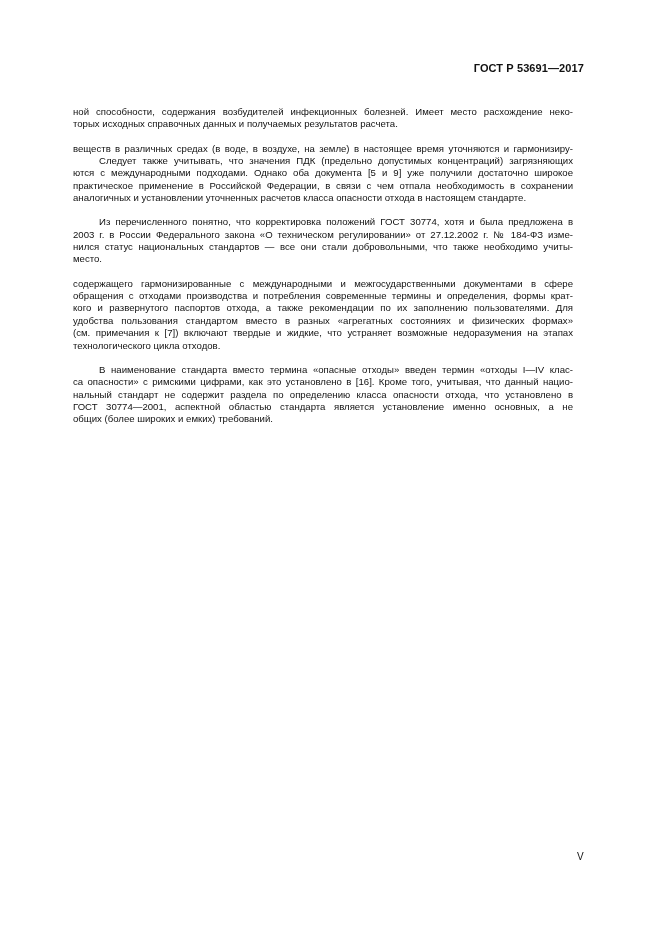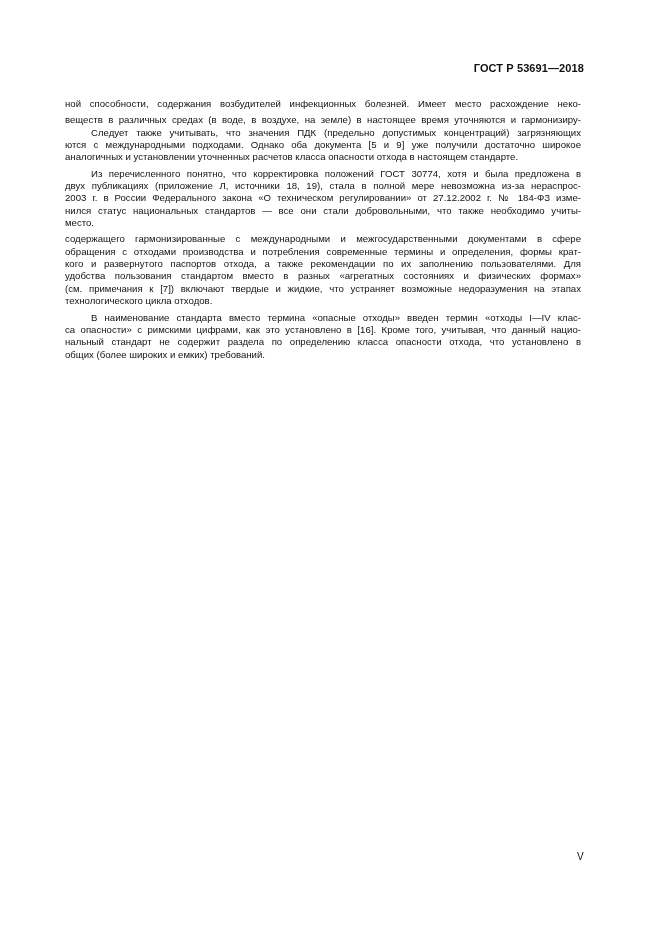--- a/index.html
+++ b/index.html
@@ -10,63 +10,65 @@
       font-family: "Liberation Sans", sans-serif;
     }
     .header {
       position: absolute; top: 62px; right: 77px;
       font-size: 11px; font-weight: bold; letter-spacing: 0.1px;
     }
     .body-text {
       position: absolute; left: 61px; top: 94px; width: 524px;
       font-size: 9.6px; line-height: 12.35px;
     }
-    .body-text p { margin: 4px; text-align: justify; }
+    .body-text p { margin: 12px; text-align: justify; }
     .line { display: block; text-align: justify; text-align-last: justify; white-space: nowrap; height: 12.35px; }
     .line.last { text-align-last: left; }
     .indent { padding-left: 26px; }
     .gap { margin-top: 4px; }
     .page-number {
       position: absolute; top: 851px; left: 577px;
       font-size: 10px;
     }
   </style>
 </head>
 <body>
 
 <div class="page">
-  <div class="header">ГОСТ Р 53691—2018</div>
+  <div class="header">ГОСТ Р 53691—2017</div>
 
   <div class="body-text">
     <p>
       <span class="line">ной способности, содержания возбудителей инфекционных болезней. Имеет место расхождение неко-</span>
+      <span class="line last">торых исходных справочных данных и получаемых результатов расчета.</span>
     </p>
     <p>
       <span class="line">веществ в различных средах (в воде, в воздухе, на земле) в настоящее время уточняются и гармонизиру-</span>
       <span class="line indent">Следует также учитывать, что значения ПДК (предельно допустимых концентраций) загрязняющих</span>
       <span class="line">ются с международными подходами. Однако оба документа [5 и 9] уже получили достаточно широкое</span>
+      <span class="line">практическое применение в Российской Федерации, в связи с чем отпала необходимость в сохранении</span>
       <span class="line last">аналогичных и установлении уточненных расчетов класса опасности отхода в настоящем стандарте.</span>
     </p>
     <p>
       <span class="line indent">Из перечисленного понятно, что корректировка положений ГОСТ 30774, хотя и была предложена в</span>
-      <span class="line">двух публикациях (приложение Л, источники 18, 19), стала в полной мере невозможна из-за нераспрос-</span>
       <span class="line">2003 г. в России Федерального закона «О техническом регулировании» от 27.12.2002 г. № 184-ФЗ изме-</span>
       <span class="line">нился статус национальных стандартов — все они стали добровольными, что также необходимо учиты-</span>
       <span class="line last">место.</span>
     </p>
     <p class="gap">
       <span class="line">содержащего гармонизированные с международными и межгосударственными документами в сфере</span>
       <span class="line">обращения с отходами производства и потребления современные термины и определения, формы крат-</span>
       <span class="line">кого и развернутого паспортов отхода, а также рекомендации по их заполнению пользователями. Для</span>
       <span class="line">удобства пользования стандартом вместо в разных «агрегатных состояниях и физических формах»</span>
       <span class="line">(см. примечания к [7]) включают твердые и жидкие, что устраняет возможные недоразумения на этапах</span>
       <span class="line last">технологического цикла отходов.</span>
     </p>
     <p>
       <span class="line indent">В наименование стандарта вместо термина «опасные отходы» введен термин «отходы I—IV клас-</span>
       <span class="line">са опасности» с римскими цифрами, как это установлено в [16]. Кроме того, учитывая, что данный нацио-</span>
       <span class="line">нальный стандарт не содержит раздела по определению класса опасности отхода, что установлено в</span>
+      <span class="line">ГОСТ 30774—2001, аспектной областью стандарта является установление именно основных, а не</span>
       <span class="line last">общих (более широких и емких) требований.</span>
     </p>
   </div>
 
   <div class="page-number">V</div>
 </div>
 
 </body></html>

